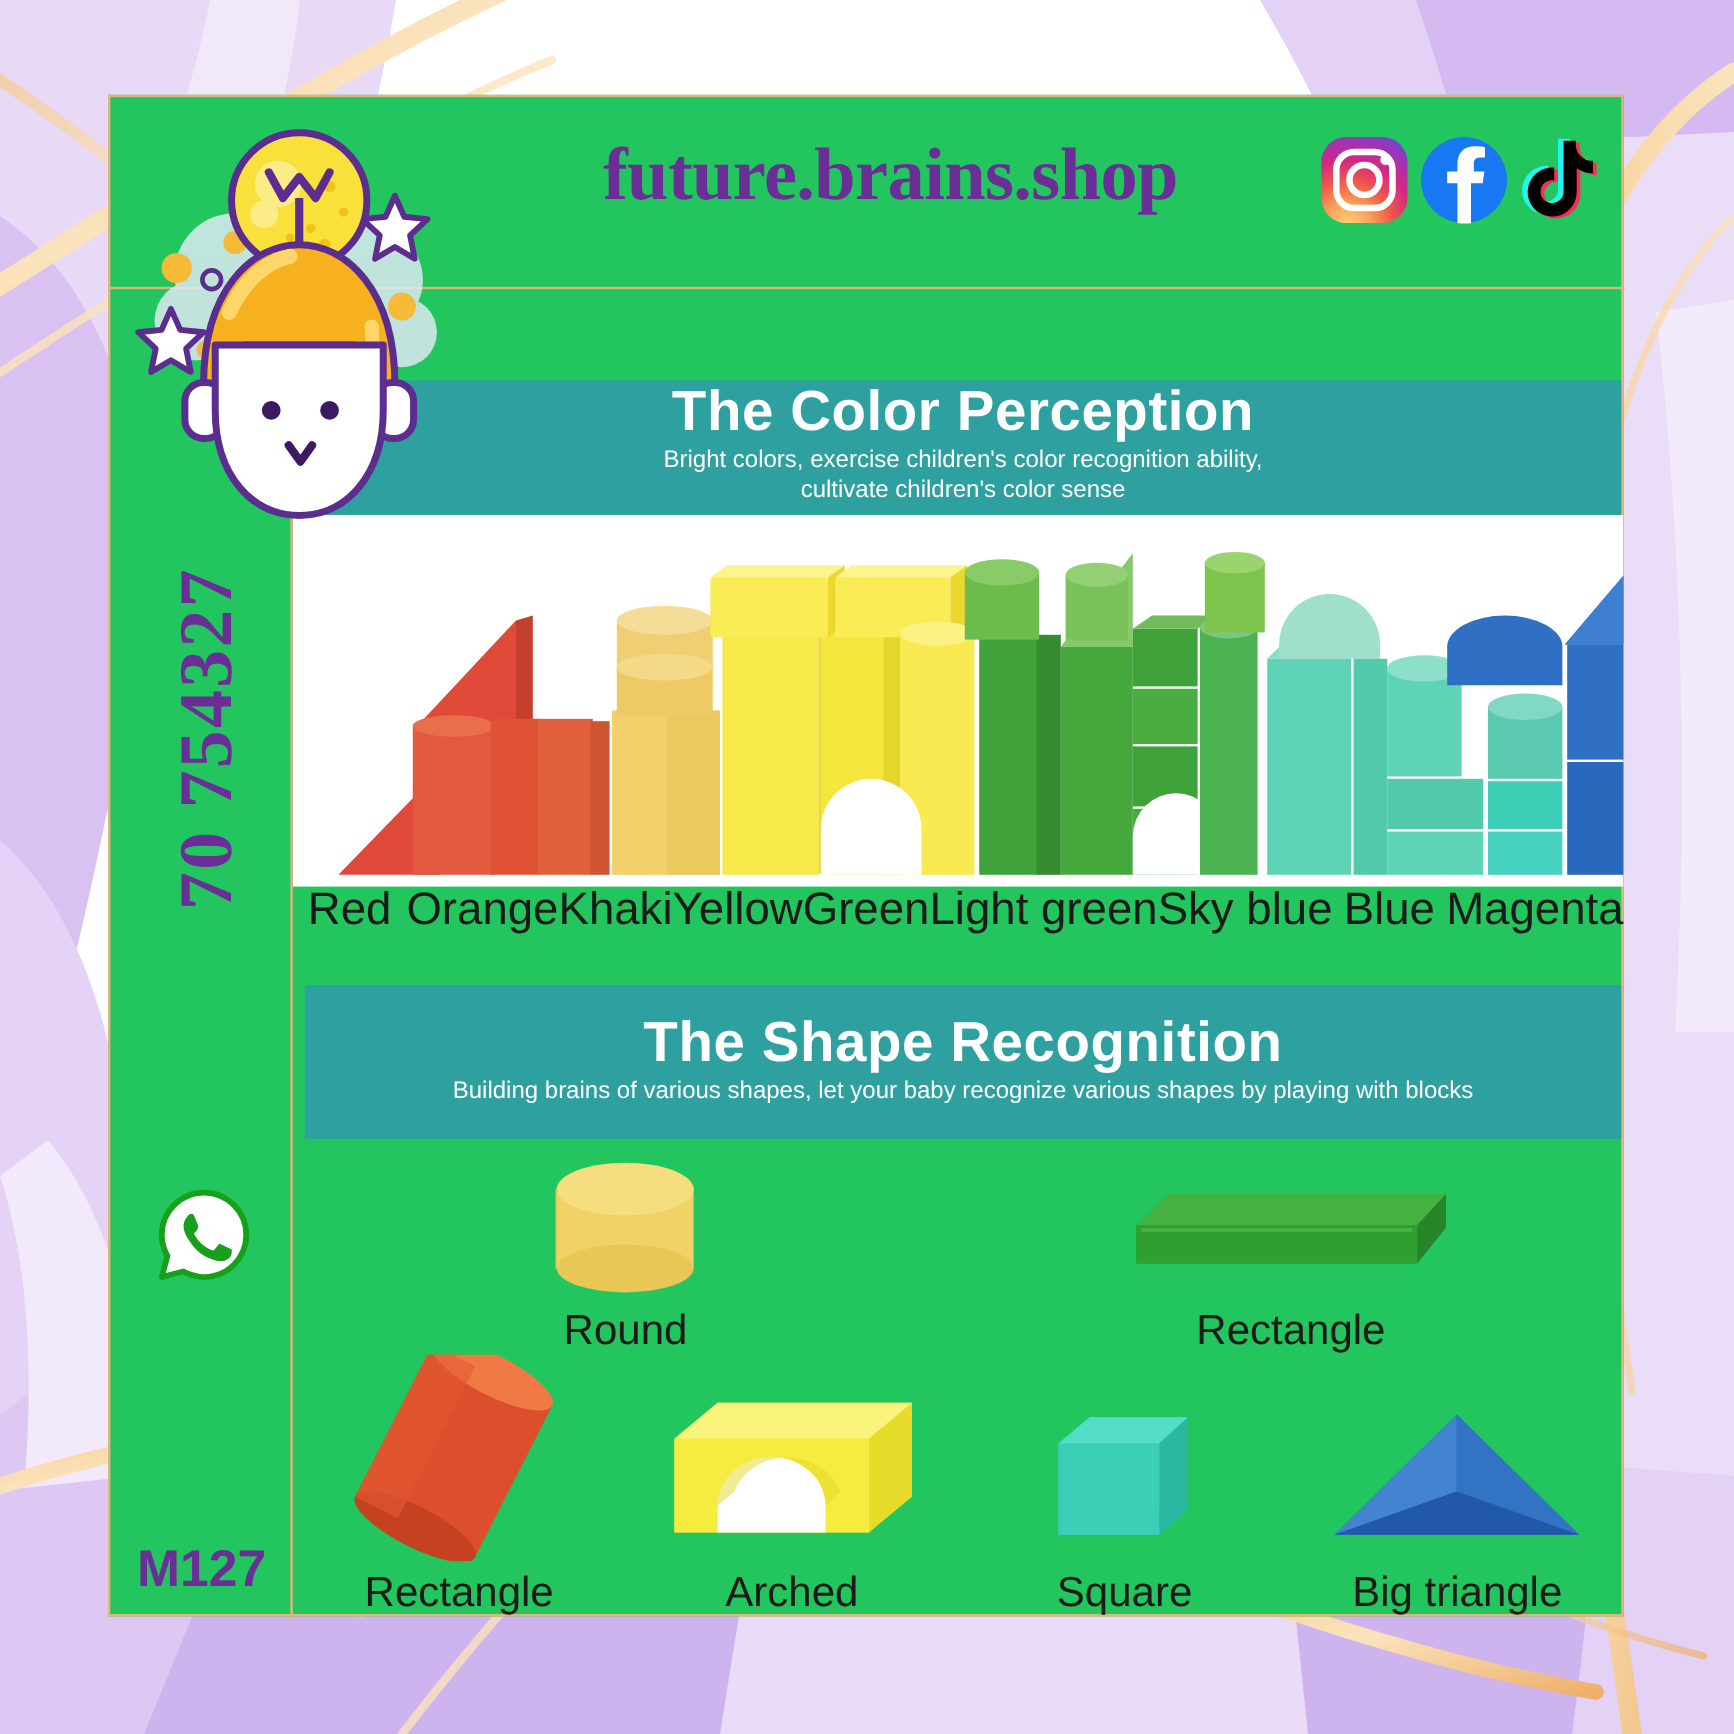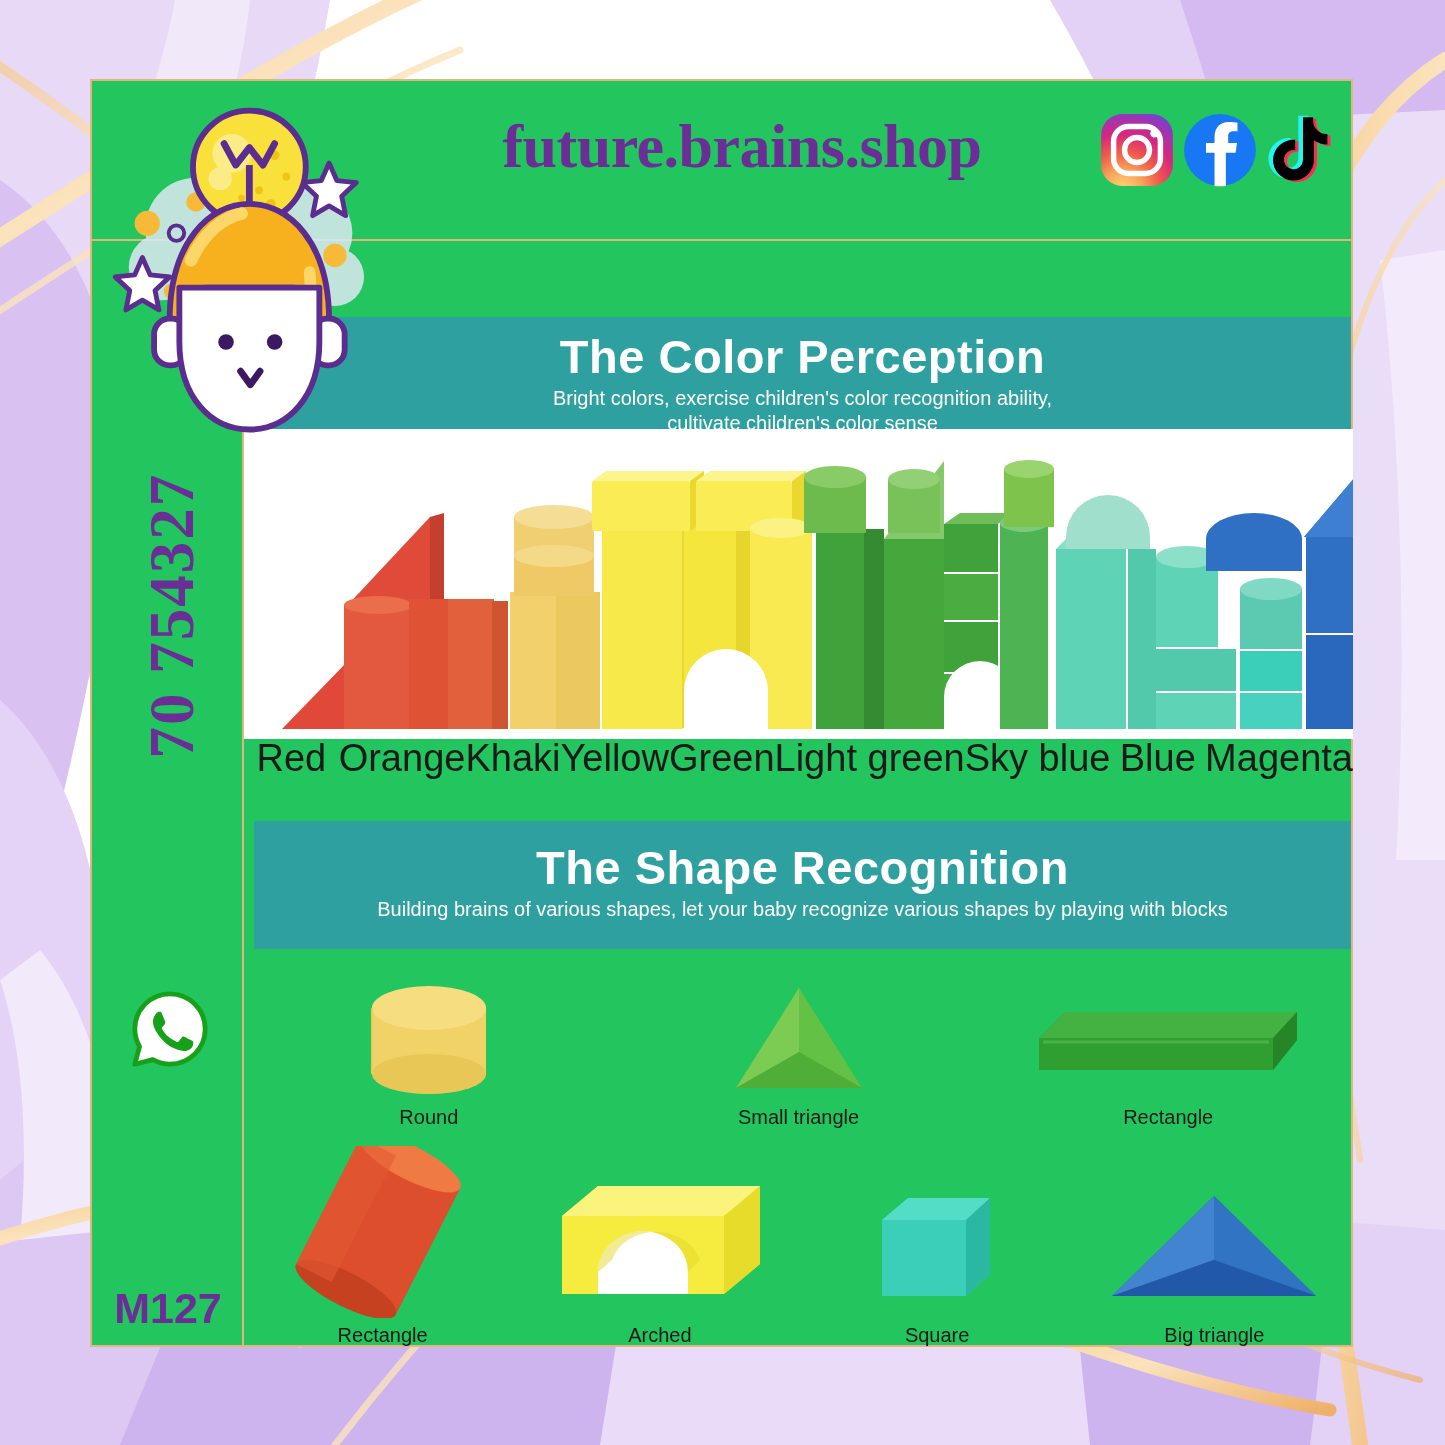--- a/index.html
+++ b/index.html
@@ -145,21 +145,21 @@
     letter-spacing: 0.5px;
     line-height: 1.05;
   }
   .banner-sub {
     font-family: "Liberation Sans", sans-serif;
     font-size: 20px;
     line-height: 1.25;
     margin-top: 5px;
     white-space: pre-line;
   }
-  #banner-color { top: 78px; height: 130px; padding-top: 15px; }
+  #banner-color { top: 78px; height: 130px; }
   #banner-shape { top: 582px; height: 128px; padding-top: 22px; }
 
   
   #blocks-photo {
     position: absolute;
     left: 0;
     top: 190px;
     width: 1109px;
     height: 310px;
   }
@@ -201,21 +201,21 @@
   }
   .shape-art {
     display: flex;
     align-items: flex-end;
     justify-content: center;
     flex: 1 1 auto;
     width: 100%;
   }
   .shape-label {
     font-family: "Liberation Sans", sans-serif;
-    font-size: 20px;
+    font-size: 35px;
     color: #1a1a1a;
     margin-top: 6px;
     white-space: nowrap;
   }
 </style>
 </head>
 <body>
 
 <svg id="bg" viewBox="0 0 1445 1445" preserveAspectRatio="none">
   <defs>
@@ -488,31 +488,20 @@
           <svg width="150" height="122" viewBox="0 0 150 122">
             <rect x="18" y="28" width="114" height="68" fill="#f1d266"></rect>
             <ellipse cx="75" cy="96" rx="57" ry="20" fill="#e9c757"></ellipse>
             <ellipse cx="75" cy="30" rx="57" ry="22" fill="#f6dd80"></ellipse>
             <path d="M18 30 L18 96" stroke="#eccb5d" stroke-width="2" fill="none"></path>
           </svg>
         </div>
         <div class="shape-label">Round</div>
       </div>
 
-      <div class="shape-cell">
-        <div class="shape-art">
-          <svg width="162" height="122" viewBox="0 0 162 122">
-            <polygon points="81,10 18,110 144,110" fill="#57b83c"></polygon>
-            <polygon points="81,10 18,110 81,74" fill="#7ccc54"></polygon>
-            <polygon points="81,10 144,110 81,74" fill="#63c245"></polygon>
-            <polygon points="18,110 81,74 144,110" fill="#4fae37"></polygon>
-          </svg>
-        </div>
-        <div class="shape-label">Small triangle</div>
-      </div>
 
 
       <div class="shape-cell">
         <div class="shape-art">
           <svg width="290" height="122" viewBox="0 0 290 122">
             <polygon points="16,60 42,34 274,34 274,62 250,92 16,92" fill="#2f9f32"></polygon>
             <polygon points="16,60 42,34 274,34 250,60" fill="#43b243"></polygon>
             <polygon points="250,60 274,34 274,62 250,92" fill="#268527"></polygon>
             <rect x="16" y="60" width="234" height="32" fill="#2f9f32"></rect>
             <path d="M20 64 L246 64" stroke="#5fc25a" stroke-width="3" opacity="0.55"></path>

